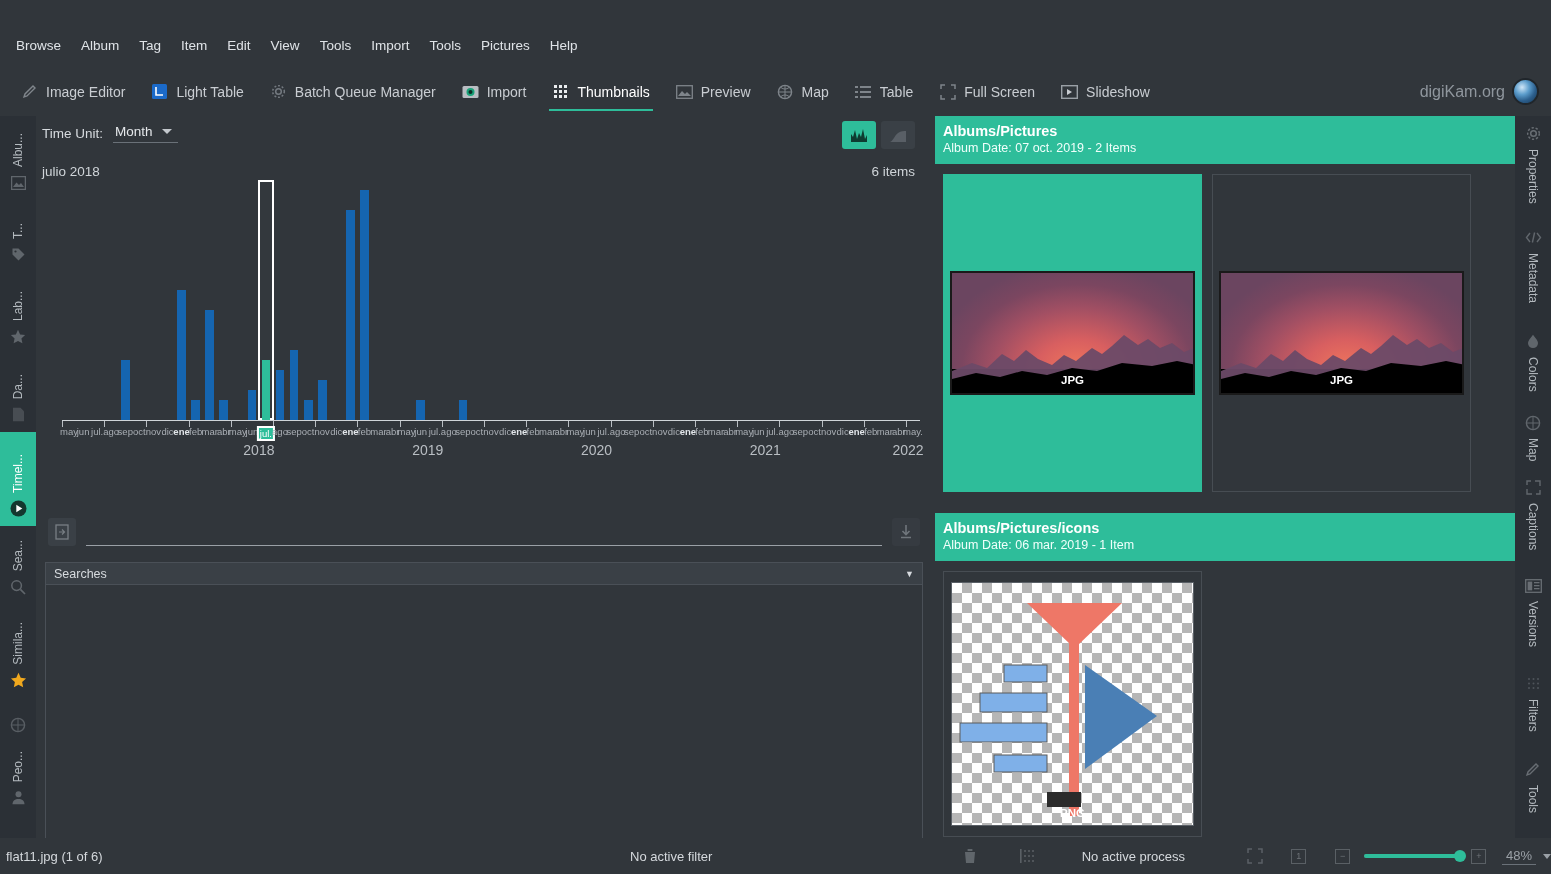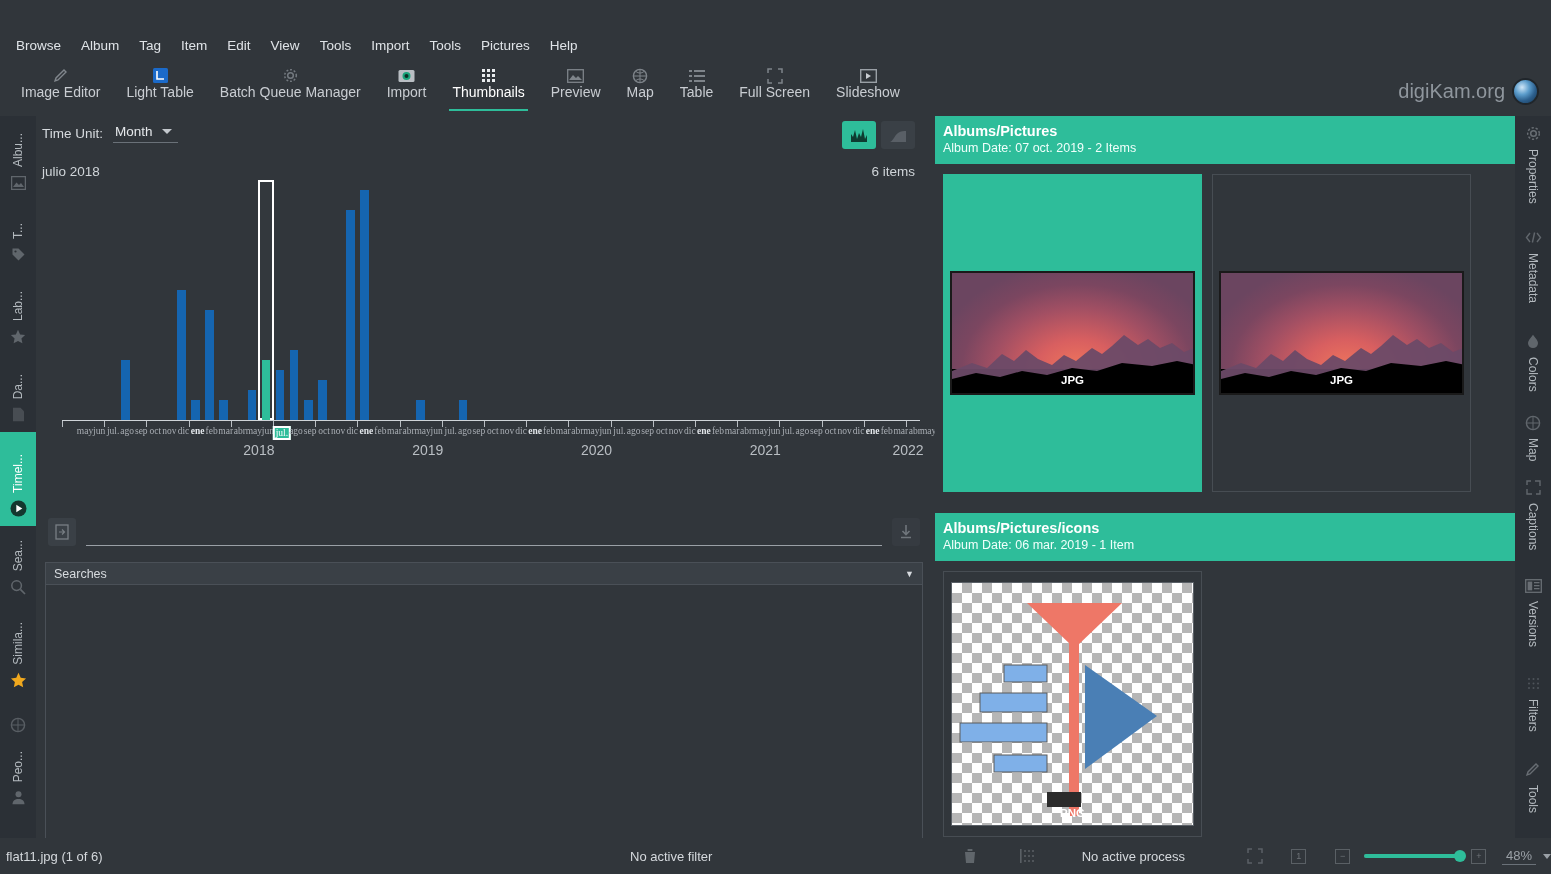--- a/index.html
+++ b/index.html
@@ -22,28 +22,28 @@
               font-size:13.5px; color:#e6e9ec; }
 
   
   .menubar { position:absolute; left:0; top:31px; width:1551px; height:28px;
              display:flex; align-items:center; padding-left:7px; gap:2px; }
   .menu-item { font-size:13.5px; color:#dfe3e7; padding:3px 9px; border-radius:2px; cursor:default; }
 
   
   .toolbar { position:absolute; left:0; top:67px; width:1551px; height:49px;
              display:flex; align-items:center; padding-left:8px; }
-  .tool { display:flex; align-items:center; height:49px; padding:0 13px;
-          font-size:14px; color:#c9cdd2; position:relative; cursor:default;flex-direction:column; }
+  .tool { display:flex; align-items:center; gap:8px; height:49px; padding:0 13px;
+          font-size:14px; color:#c9cdd2; position:relative; cursor:default; }
   .tool.active { color:#ffffff; }
   .tool.active::after { content:""; position:absolute; left:10px; right:10px; bottom:5px;
                         height:2.5px; background:#2ebd9a; }
   .ticon { width:17px; height:17px; display:inline-flex; align-items:center; justify-content:center; }
   .brand { position:absolute; right:12px; top:78px; display:flex; align-items:center; gap:7px; }
-  .brand-text { font-size:20px; color:#8f969d; }
+  .brand-text { font-size:16px; color:#8f969d; }
   .brand-globe { width:27px; height:27px; border-radius:50%;
      background: radial-gradient(circle at 35% 32%, #cfe6f7 0%, #5b9ccb 34%, #2c5f8d 62%, #17344e 100%);
      border:2px solid #20262b; }
 
   
   .leftbar { position:absolute; left:0; top:116px; width:36px; height:722px; background:#2b3036; }
   .vtab { width:36px; display:flex; flex-direction:column-reverse; align-items:center;
           justify-content:flex-start; padding:9px 0; gap:7px; cursor:default; }
   .vtab .vlabel { writing-mode: vertical-rl; transform: rotate(180deg);
                   font-size:12px; color:#b4babf; white-space:nowrap; letter-spacing:0px;}
@@ -75,21 +75,21 @@
 
   
   .chart { position:absolute; left:10px; top:64px; width:870px; height:290px; }
   .plot { position:absolute; left:12px; top:0; right:0; height:240px; }
   .axis { position:absolute; left:12px; top:240px; right:0; height:1px; background:#cfd4d8; }
   .bar { position:absolute; bottom:0; background:#1565b0; }
   .bar.sel { background:#2ebd9a; }
   .selbox { position:absolute; border:2.5px solid #ffffff; background:#33383d; }
   .ticks { position:absolute; left:12px; top:241px; right:0; height:6px; }
   .tick { position:absolute; top:0; width:1px; height:6px; background:#b9bec3; }
-  .mlabels { position:absolute; left:28px; top:246px; right:0; height:14px;font-family:Liberation Serif, serif; }
+  .mlabels { position:absolute; left:12px; top:246px; right:0; height:14px; }
   .ml { position:absolute; top:0; font-size:9.5px; color:#a9aeb4; text-align:center;
         transform:translateX(-50%); white-space:nowrap; }
   .ml.bold { color:#e2e6ea; font-weight:bold; }
   .ml.selm { color:#ffffff; background:#2ebd9a; border:2px solid #fff; padding:0 1px; }
   .ylabels { position:absolute; left:12px; top:262px; right:0; height:16px; }
   .yl { position:absolute; top:0; font-size:14px; color:#b9bec3; transform:translateX(-50%); }
 
   
   .srow { position:absolute; left:8px; top:398px; width:872px; height:36px; display:flex; align-items:center; gap:10px;}
   .sq-btn { width:28px; height:28px; background:#3a4046; border-radius:3px;

